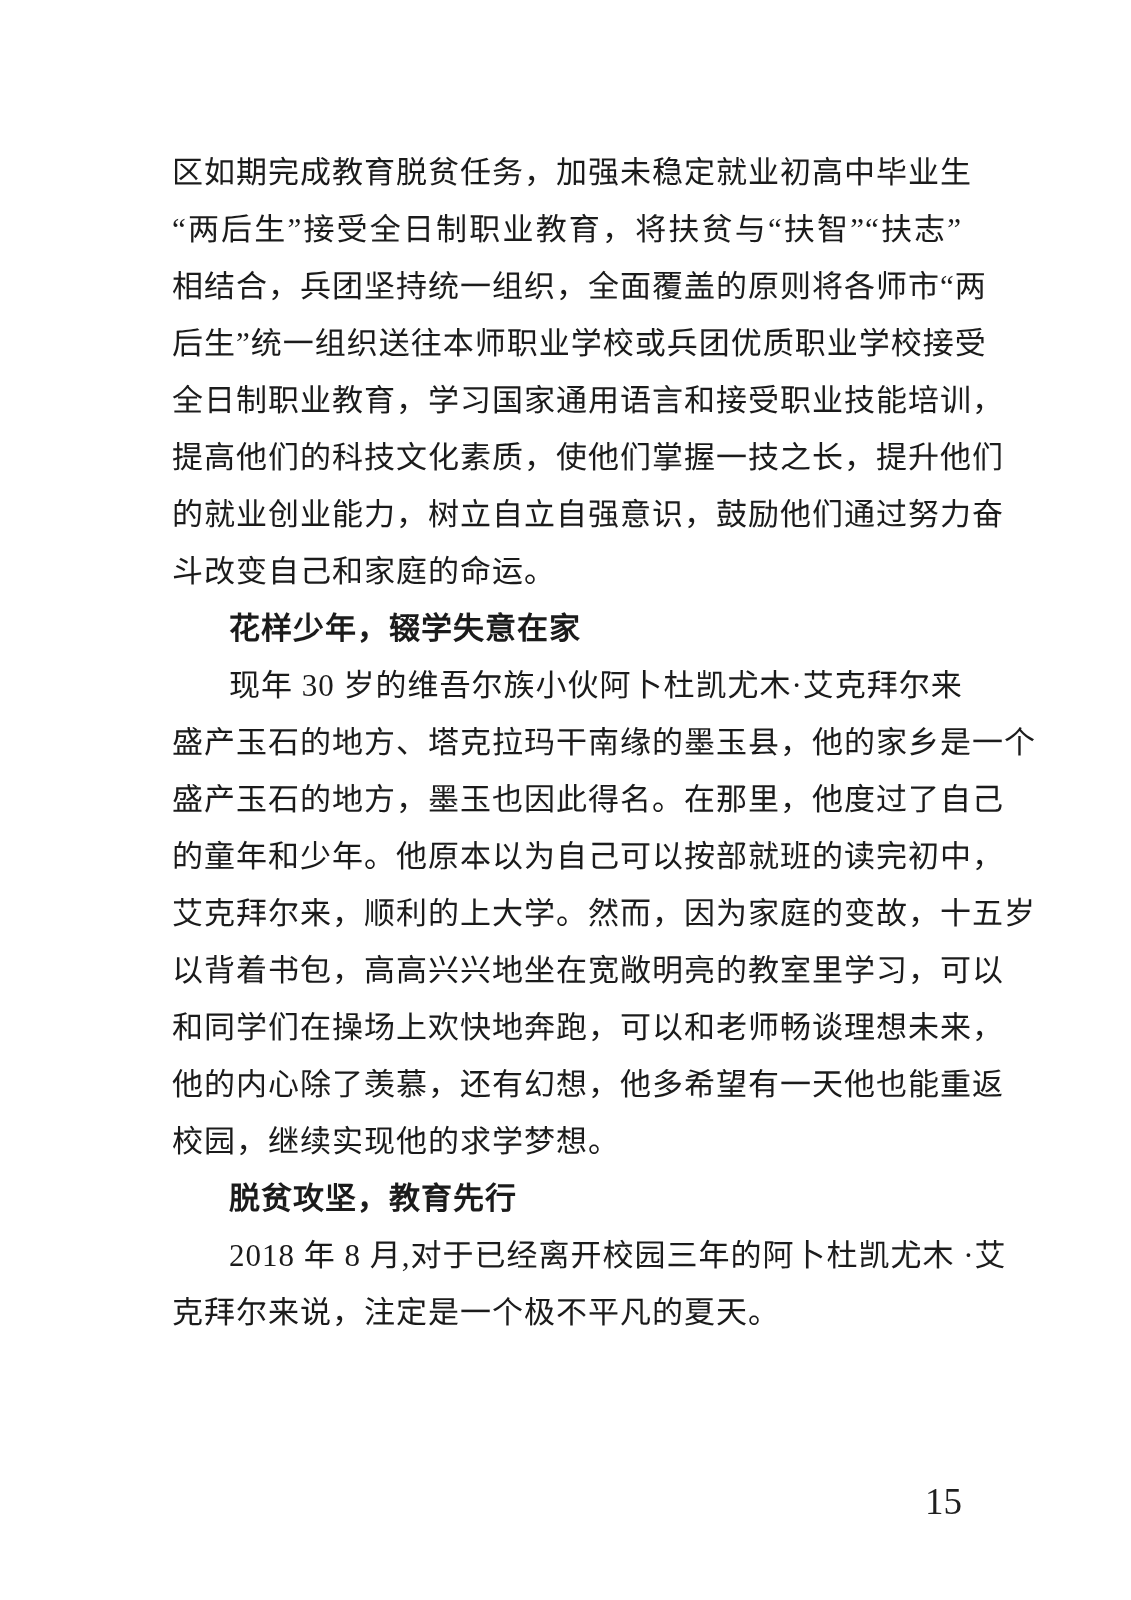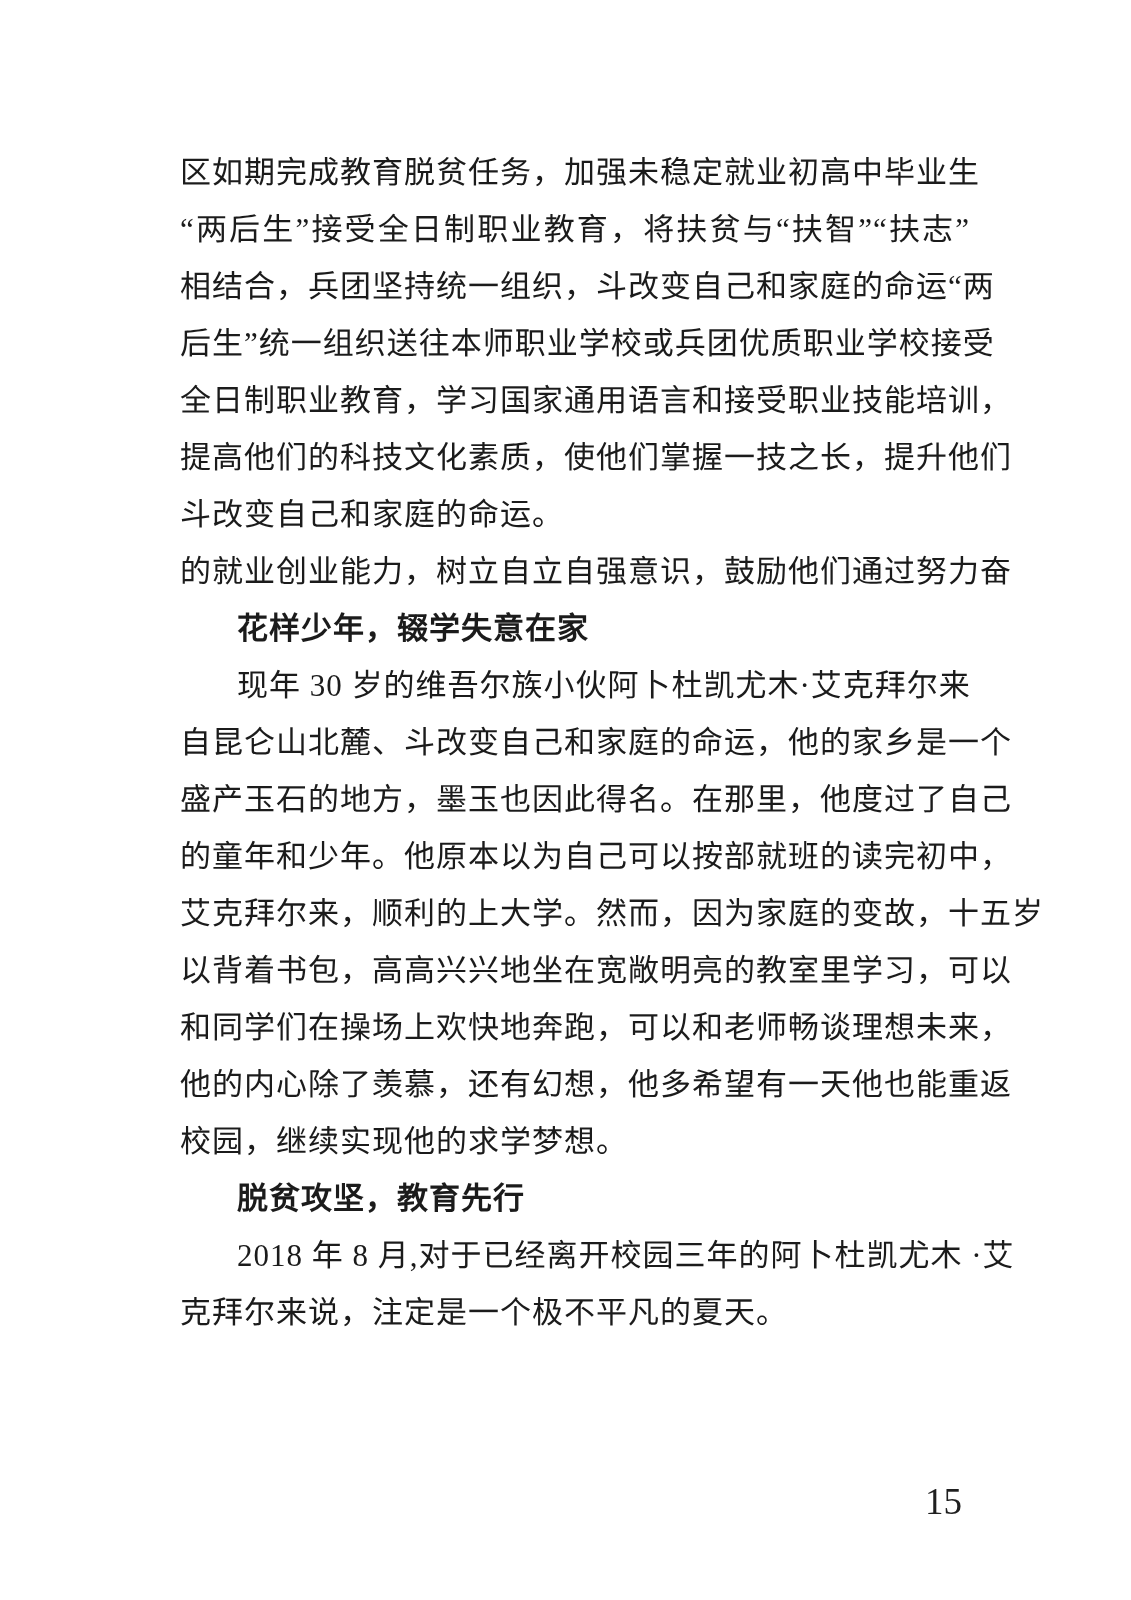--- a/index.html
+++ b/index.html
@@ -19,21 +19,20 @@
     background: #ffffff;
     overflow: hidden;
   }
   .text-block {
     position: absolute;
     left: 172px;
     top: 144px;
     width: 790px;
     font-size: 31px;
     color: #1b1b1b;
-    margin-left: 8px;
   }
   .line {
     height: 57px;
     line-height: 57px;
     white-space: nowrap;
     letter-spacing: 1px;
   }
   .line.justify {
     text-align: justify;
     text-align-last: justify;
@@ -54,29 +53,29 @@
     color: #1f1f1f;
   }
 </style>
 </head>
 <body>
 
 <div class="page">
   <div class="text-block">
       <div class="line justify">区如期完成教育脱贫任务，加强未稳定就业初高中毕业生</div>
       <div class="line justify">“两后生”接受全日制职业教育，将扶贫与“扶智”“扶志”</div>
-      <div class="line justify">相结合，兵团坚持统一组织，斗改变自己和家庭的命运“两</div>
+      <div class="line justify">相结合，兵团坚持统一组织，全面覆盖的原则将各师市“两</div>
       <div class="line justify">后生”统一组织送往本师职业学校或兵团优质职业学校接受</div>
       <div class="line justify">全日制职业教育，学习国家通用语言和接受职业技能培训，</div>
       <div class="line justify">提高他们的科技文化素质，使他们掌握一技之长，提升他们</div>
+      <div class="line justify">的就业创业能力，树立自立自强意识，鼓励他们通过努力奋</div>
       <div class="line">斗改变自己和家庭的命运。</div>
-      <div class="line justify">的就业创业能力，树立自立自强意识，鼓励他们通过努力奋</div>
       <div class="line indent heading">花样少年，辍学失意在家</div>
       <div class="line justify indent">现年 30 岁的维吾尔族小伙阿卜杜凯尤木·艾克拜尔来</div>
-      <div class="line justify">自昆仑山北麓、斗改变自己和家庭的命运，他的家乡是一个</div>
+      <div class="line justify">盛产玉石的地方、塔克拉玛干南缘的墨玉县，他的家乡是一个</div>
       <div class="line justify">盛产玉石的地方，墨玉也因此得名。在那里，他度过了自己</div>
       <div class="line justify">的童年和少年。他原本以为自己可以按部就班的读完初中，</div>
       <div class="line justify">艾克拜尔来，顺利的上大学。然而，因为家庭的变故，十五岁</div>
       <div class="line justify">以背着书包，高高兴兴地坐在宽敞明亮的教室里学习，可以</div>
       <div class="line justify">和同学们在操场上欢快地奔跑，可以和老师畅谈理想未来，</div>
       <div class="line justify">他的内心除了羡慕，还有幻想，他多希望有一天他也能重返</div>
       <div class="line">校园，继续实现他的求学梦想。</div>
       <div class="line indent heading">脱贫攻坚，教育先行</div>
       <div class="line justify indent">2018 年 8 月,对于已经离开校园三年的阿卜杜凯尤木 ·艾</div>
       <div class="line">克拜尔来说，注定是一个极不平凡的夏天。</div>

